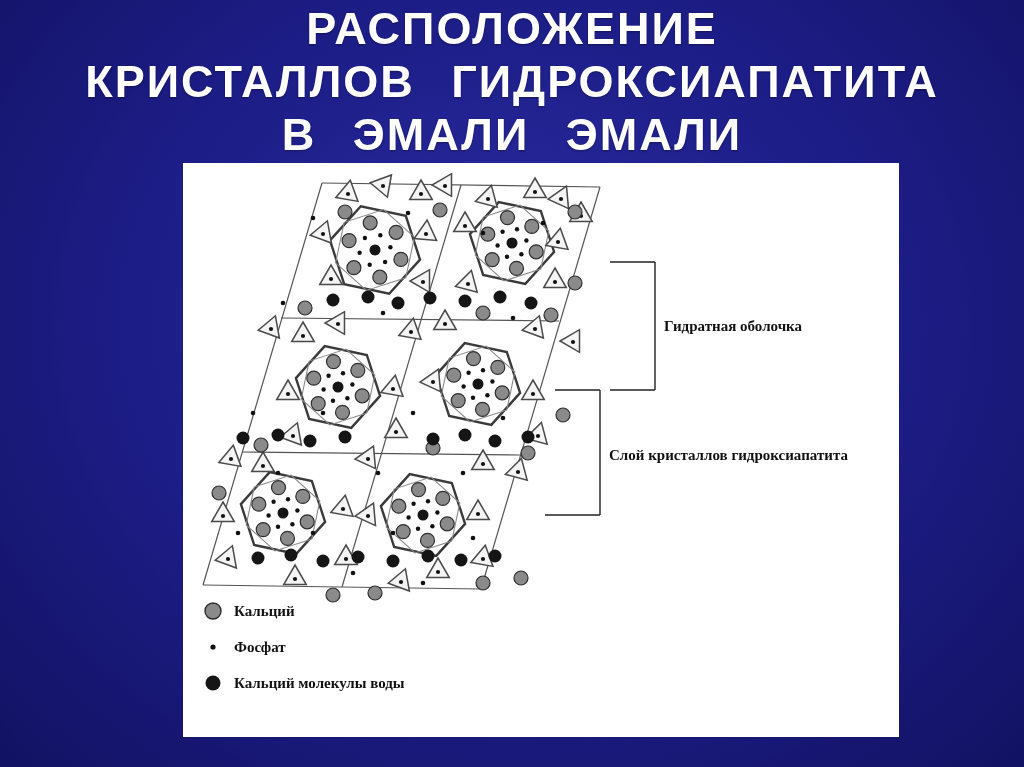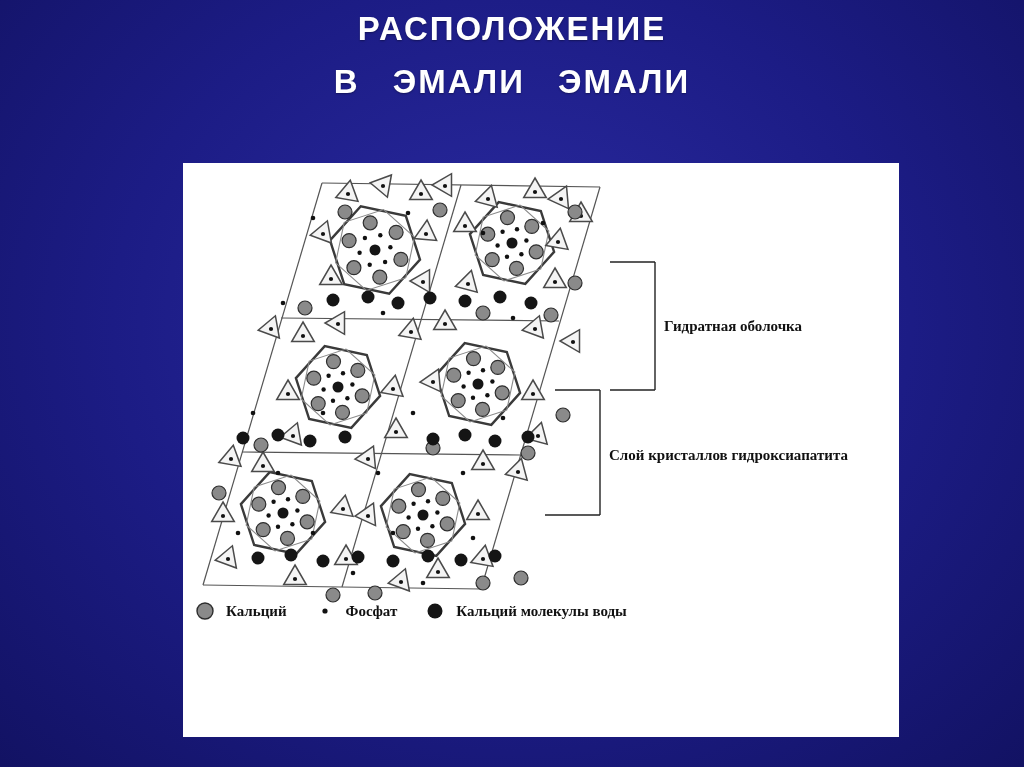--- a/index.html
+++ b/index.html
@@ -8,50 +8,51 @@
     background:#10104f;
     font-family:"Liberation Sans", sans-serif;
   }
   .slide{
     position:relative;width:1024px;height:767px;
     background: radial-gradient(ellipse at 50% 42%, #2b2ba2 0%, #1c1c85 55%, #121263 100%);
   }
   .title{
     position:absolute;top:2px;left:0;right:0;
     text-align:center;color:#ffffff;
-    font-weight:bold;font-size:33px;line-height:53px;
+    font-weight:bold;font-size:45px;line-height:53px;
     letter-spacing:2px;word-spacing:22px;
     text-shadow:0 1px 2px rgba(0,0,0,.35);
   }
   .panel{
     position:absolute;left:183px;top:163px;width:716px;height:574px;
     background:#ffffff;
   }
   .anno{
     font-family:"Liberation Serif", serif;
     font-weight:bold;font-size:15px;fill:#111111;
   }
   .legend{
-    position:absolute;left:8px;top:430px;
-    display:flex;flex-direction:row;gap:24px;
+    position:absolute;left:16px;top:430px;
+    display:flex;flex-direction:column;
   }
   .legend-row{display:flex;align-items:center;height:36px;gap:7px;}
   .legend-marker{width:28px;height:28px;flex:0 0 28px;}
   .legend-label{
     font-family:"Liberation Serif", serif;
     font-weight:bold;font-size:15px;color:#111111;white-space:nowrap;
   }
 </style>
 </head>
 <body>
 
 <div class="slide">
 
   <div class="title">
     <div>РАСПОЛОЖЕНИЕ</div>
+    <div>КРИСТАЛЛОВ ГИДРОКСИАПАТИТА</div>
     <div>В ЭМАЛИ ЭМАЛИ</div>
   </div>
 
   <div class="panel">
 
     <svg id="diagram-svg" width="716" height="574" viewBox="0 0 716 574">
       <g id="gen">
           <line x1="139" y1="20" x2="20" y2="422" stroke="#555555" stroke-width="1.2"></line>
           <line x1="278" y1="22" x2="159" y2="424" stroke="#555555" stroke-width="1.2"></line>
           <line x1="417" y1="24" x2="298" y2="426" stroke="#555555" stroke-width="1.2"></line>

